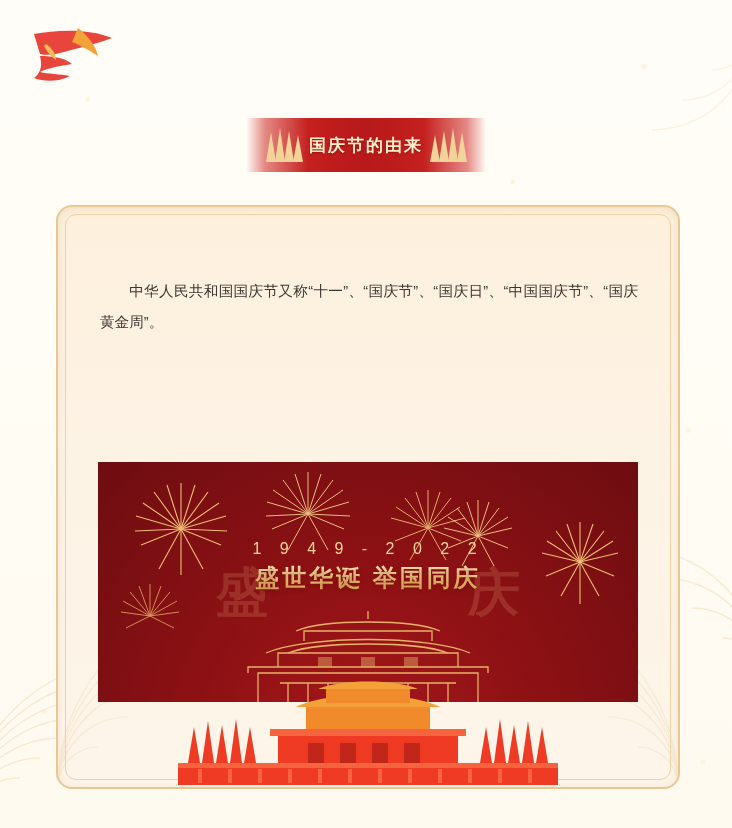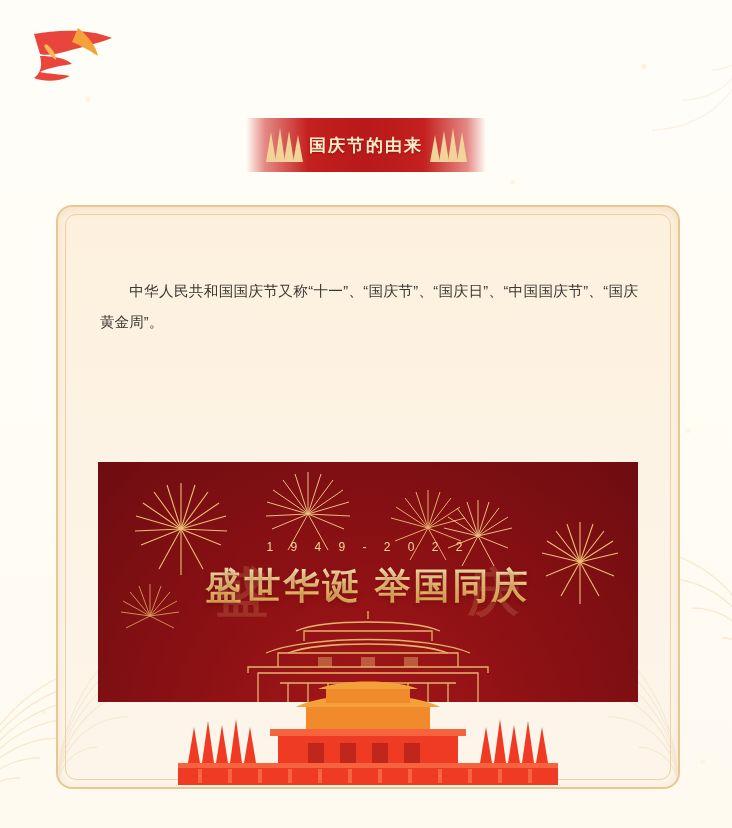--- a/index.html
+++ b/index.html
@@ -147,29 +147,29 @@
       radial-gradient(ellipse at 50% 115%, #a5171a 0%, #8d1114 45%, #6d0d11 100%),
       #7c1013;
     overflow: hidden;
   }
   .poster-years {
     position: absolute;
     top: 78px;
     width: 100%;
     text-align: center;
     color: #f6d69a;
-    font-size: 12px;
+    font-size: 16px;
     letter-spacing: 7px;
   }
   .poster-title {
     position: absolute;
     top: 100px;
     width: 100%;
     text-align: center;
-    font-size: 36px;
+    font-size: 24px;
     font-weight: 700;
     letter-spacing: 3px;
     color: #ffdca5;
     background: linear-gradient(180deg,#ffeec4 0%, #f7c877 55%, #e8ab4e 100%);
     -webkit-background-clip: text;
     background-clip: text;
     -webkit-text-fill-color: transparent;
     text-shadow: 0 2px 4px rgba(60,0,0,.25);
   }
   .poster-ghost {

